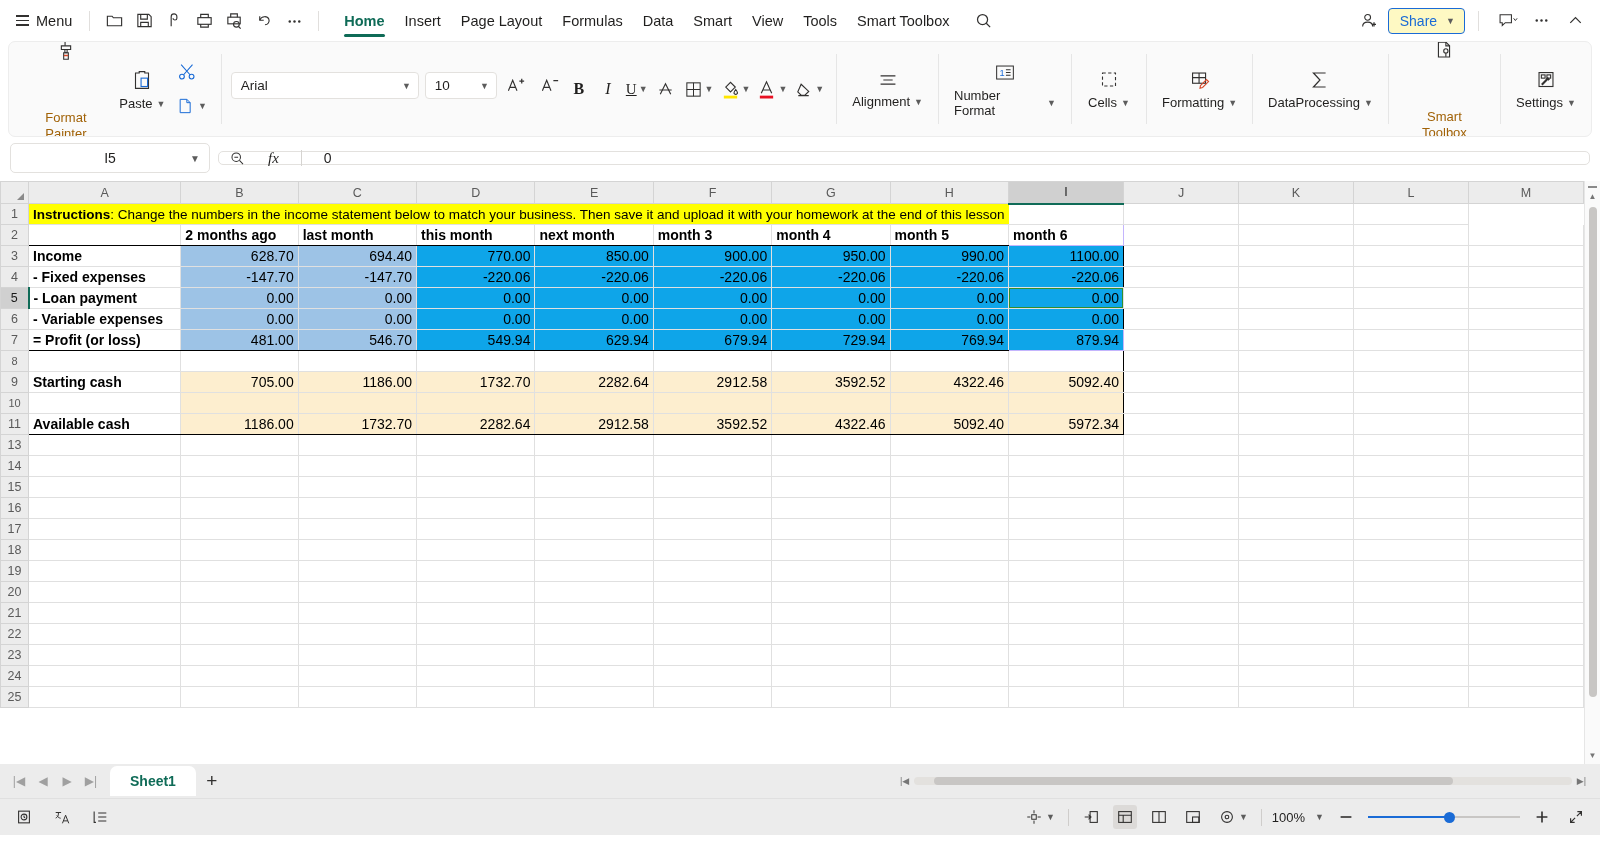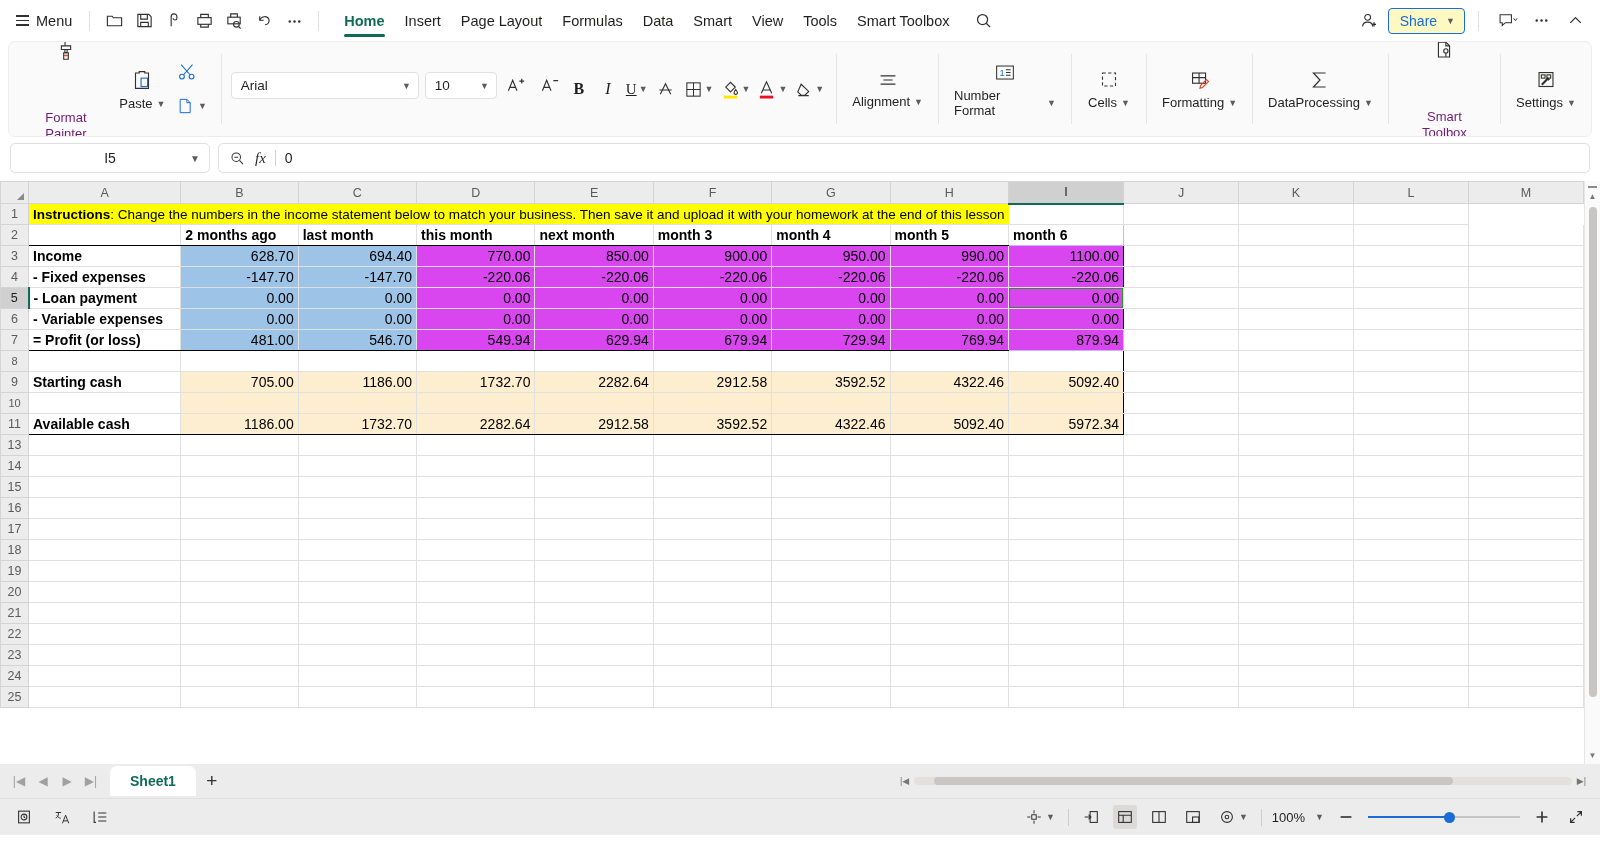--- a/index.html
+++ b/index.html
@@ -44,21 +44,21 @@
   .ribbon {
     margin: 0 8px; height: 96px; background: #fafafa; border: 1px solid #ededed;
     border-radius: 7px; display: flex; align-items: stretch; overflow: hidden;
   }
   .rgroup { display: flex; align-items: center; padding: 0 9px; height: 100%; }
   .rsep { width: 1px; background: #e6e6e6; margin: 12px 0; flex: 0 0 1px; }
   .bigbtn {
     display: flex; flex-direction: column; align-items: center; justify-content: center;
     min-width: 56px; padding: 4px 6px; cursor: pointer; border-radius: 4px; gap: 3px;
   }
-  .bigbtn .lbl { font-size: 13px; color: #701a75; text-align: center; line-height: 1.18; margin-top: 44px; }
+  .bigbtn .lbl { font-size: 13px; color: #a16207; text-align: center; line-height: 1.18; margin-top: 44px; }
   .split-lbl { display: flex; align-items: center; gap: 4px; font-size: 13px; color: #201f1e; }
   .caret { font-size: 9px; color: #5c5c5c; }
 
   .fontrow1 { display: flex; align-items: center; gap: 6px; margin-bottom: 7px; }
   .fontrow2 { display: flex; align-items: center; gap: 1px; }
   .fontbox {
     border: 1px solid #e3e1de; background: #fff; border-radius: 4px; height: 27px;
     display: flex; align-items: center; justify-content: space-between;
     padding: 0 7px 0 9px; font-size: 13.5px; color: #201f1e; cursor: pointer;
   }
@@ -72,22 +72,22 @@
 
   
   .fbar { height: 42px; display: flex; align-items: center; padding: 0 10px; gap: 8px; }
   .namebox {
     width: 200px; height: 30px; border: 1px solid #e3e1de; border-radius: 5px; background: #fff;
     display: flex; align-items: center; justify-content: center; position: relative;
     font-size: 14px; color: #201f1e; cursor: pointer;
   }
   .namebox .nb-caret { position: absolute; right: 9px; font-size: 10px; color: #5c5c5c; }
   .fwrap {
-    flex: 1; height: 30px; border: 1px solid #e3e1de; border-radius: 5px; background: #fff;
-    display: flex; align-items: center; padding: 0 10px; gap: 9px;
+    flex: 1; height: 14px; border: 1px solid #e3e1de; border-radius: 5px; background: #fff;
+    display: flex; align-items: center; padding: 0 10px; gap: 22px;
   }
   .fx { font-family: "Liberation Serif", serif; font-style: italic; font-size: 15px; color: #201f1e; }
   .fdiv { width: 1px; height: 16px; background: #d6d4d1; }
   .fval { font-size: 14px; color: #201f1e; }
 
   
   .gridwrap { position: relative; height: 583px; margin-top: 2px; overflow: hidden; }
   table.sheet { border-collapse: collapse; table-layout: fixed; }
   .corner, th.colh, td.rowh {
     background: #ececec; color: #5a5a5a; font-size: 12.5px; font-weight: 400;
@@ -104,21 +104,21 @@
   }
   td.cell {
     border-right: 1px solid #e0e0e0; border-bottom: 1px solid #e0e0e0;
     font-size: 14px; color: #000; padding: 0 4px; height: 21px;
     white-space: nowrap; overflow: hidden;
   }
   td.cell.num { text-align: right; font-family: "Liberation Sans", sans-serif; }
   td.cell.b { font-weight: bold; }
   td.cell.yellow { background: #ffff00; border-right: none; }
   td.cell.blue { background: #9dc3e6; }
-  td.cell.green { background: #d946ef; }
+  td.cell.green { background: #0ea5e9; }
   td.cell.cream { background: #fdeecf; }
   td.cell.bd-all { border: 1px solid #c4b5fd; }
   td.cell.bd-l { border-left: 1px solid #000; }
   td.cell.bd-r { border-right: 1px solid #000; margin-left: 40px; }
   td.cell.bd-t { border-top: 1px solid #000; }
   td.cell.bd-b { border-bottom: 1px solid #000; }
   .sel-cell { position: relative; }
   .sel-cell::after {
     content: ""; position: absolute; left: -1px; top: -1px; right: -1px; bottom: -1px;
     border: 2px solid #2f8f2f; pointer-events: none;

